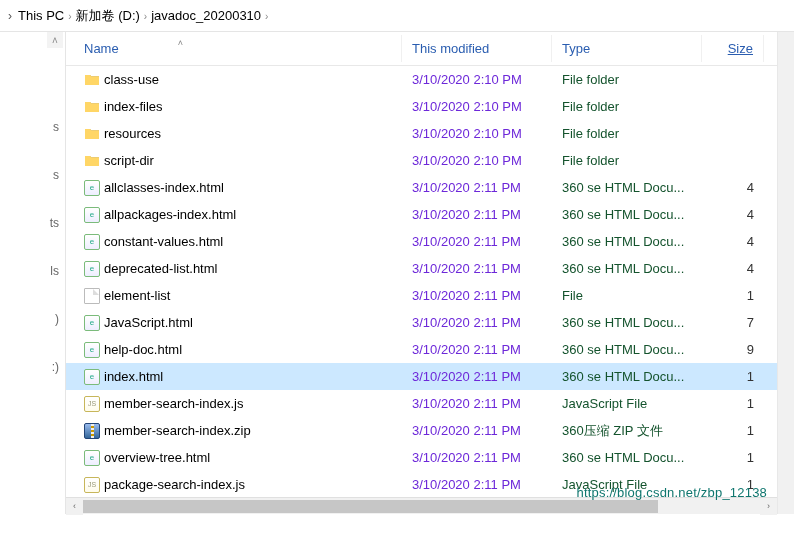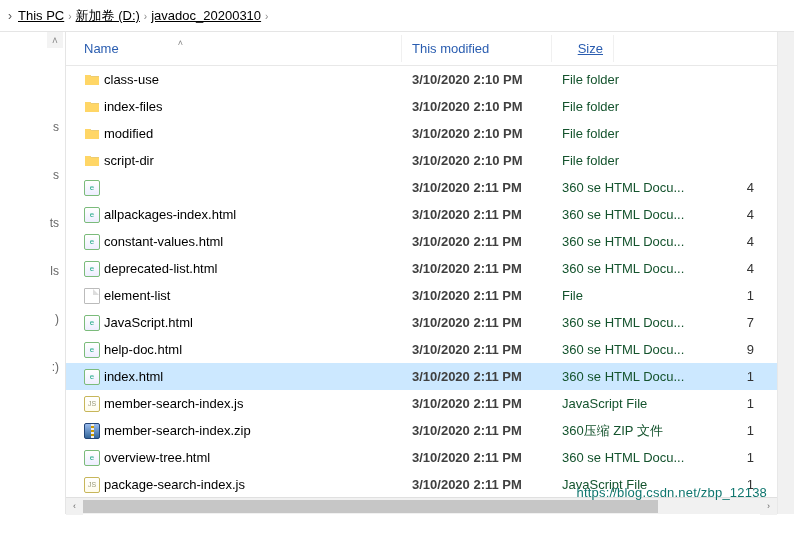--- a/index.html
+++ b/index.html
@@ -1,20 +1,20 @@
 <!DOCTYPE html>
 <html><head>
   <meta charset="utf-8">
   <style>
     * { margin: 0; padding: 0; box-sizing: border-box; font-family: "Segoe UI", Tahoma, sans-serif; }
     body { width: 794px; height: 544px; background: #fff; overflow: hidden; position: relative; font-size: 13px; color: #000; }
 
     .addressbar { display: flex; align-items: center; padding: 4px 8px; gap: 6px; border-bottom: 1px solid #e5e5e5; background: #fff; height: 32px; }
     .chev-up { color: #555; font-size: 12px; }
-    .crumb { display: inline-flex; align-items: center; gap: 6px; text-decoration: underline; }
+    .crumb { display: inline-flex; align-items: center; gap: 6px; }
     .crumb-sep { color: #888; font-size: 10px; padding: 0 4px; }
 
     .main { display: flex; height: 482px; }
     .leftcol { width: 66px; border-right: 1px solid #e5e5e5; position: relative; }
     .scrollup { position: absolute; top: 0; right: 2px; width: 16px; height: 16px; display:flex; align-items:center; justify-content:center; color:#888; font-size:10px; background:#f3f3f3;}
     .vlabels { position:absolute; top:88px; right:6px; display:flex; flex-direction:column; gap:30px; font-size:12px; color:#666; align-items:flex-end;}
     .vlabels div { height:18px; }
 
     .filearea { flex: 1; display: flex; flex-direction: column; min-width: 0; position:relative;}
     .header { display: flex; border-bottom: 1px solid #e8e8e8; font-size: 13px; color: #2a5db0; height: 34px; align-items:center; }
@@ -23,21 +23,21 @@
     .col-name { width: 336px; padding-left: 18px !important; }
     .col-date { width: 150px; }
     .col-type { width: 150px; }
     .col-size { width: 62px; text-align: right; justify-content: flex-end; text-decoration: underline; }
 
     .rows { flex:1; overflow: hidden; }
     .row { display:flex; height: 27px; align-items:center; font-size: 13px; color:#000; }
     .row.selected { background: #cce8ff; }
     .row .c { padding: 0 10px; white-space: nowrap; overflow: hidden; text-overflow: ellipsis; }
     .row .c-name { width: 336px; display:flex; align-items:center; gap:4px; padding-left: 18px; }
-    .row .c-date { width: 150px; color:#404040;font-weight:bold; }
+    .row .c-date { width: 150px; color:#6d28d9; }
     .row .c-type { width: 150px; color:#14532d; }
     .row .c-size { width: 62px; text-align:right; color:#333; }
 
     .ico { width:16px; height:16px; display:inline-flex; align-items:center; justify-content:center; flex-shrink:0; }
     .ico-folder svg path { fill: #ffd666; }
     .ico-folder svg { filter: drop-shadow(0 0 0.3px #b58900);}
     .ico-html { background: linear-gradient(#fff,#eef); border:1px solid #7bbb7b; border-radius:2px; font-size:8px; color:#2a8; display:flex; align-items:center; justify-content:center;}
     .ico-file { background:#fff; border:1px solid #bbb; border-radius:1px; position:relative;}
     .ico-file::after { content:''; position:absolute; top:0; right:0; border-width:3px; border-style:solid; border-color:#fff #fff #ddd #ddd;}
     .ico-js { background: linear-gradient(#fff,#fffceb); border:1px solid #c7b65a; border-radius:2px; font-size:7px; color:#997; display:flex; align-items:center; justify-content:center;}
@@ -78,20 +78,23 @@
 
   <div class="filearea">
     <div class="header">
       <div class="col col-name">
         <span>Name</span>
         <span class="sortind">˄</span>
       </div>
       <div class="col col-date">
           <span>This modified</span>
         </div>
+      <div class="col col-type">
+          <span>Type</span>
+        </div>
       <div class="col col-size">
           <span>Size</span>
         </div>
     </div>
     <div class="rows" id="rows">
         <div class="row">
           <div class="c c-name">
             <span class="ico ico-folder">
               <svg viewBox="0 0 16 16" width="16" height="16">
                 <path d="M1 3h5l1.2 1.5H15V13H1z"></path>
@@ -116,21 +119,21 @@
           <div class="c c-type">File folder</div>
           <div class="c c-size"></div>
         </div>
         <div class="row">
           <div class="c c-name">
             <span class="ico ico-folder">
               <svg viewBox="0 0 16 16" width="16" height="16">
                 <path d="M1 3h5l1.2 1.5H15V13H1z"></path>
               </svg>
             </span>
-            <span>modified</span>
+            <span>resources</span>
           </div>
           <div class="c c-date">3/10/2020 2:10 PM</div>
           <div class="c c-type">File folder</div>
           <div class="c c-size"></div>
         </div>
         <div class="row">
           <div class="c c-name">
             <span class="ico ico-folder">
               <svg viewBox="0 0 16 16" width="16" height="16">
                 <path d="M1 3h5l1.2 1.5H15V13H1z"></path>
@@ -138,20 +141,21 @@
             </span>
             <span>script-dir</span>
           </div>
           <div class="c c-date">3/10/2020 2:10 PM</div>
           <div class="c c-type">File folder</div>
           <div class="c c-size"></div>
         </div>
         <div class="row">
           <div class="c c-name">
             <span class="ico ico-html">e</span>
+            <span>allclasses-index.html</span>
           </div>
           <div class="c c-date">3/10/2020 2:11 PM</div>
           <div class="c c-type">360 se HTML Docu...</div>
           <div class="c c-size">4</div>
         </div>
         <div class="row">
           <div class="c c-name">
             <span class="ico ico-html">e</span>
             <span>allpackages-index.html</span>
           </div>

